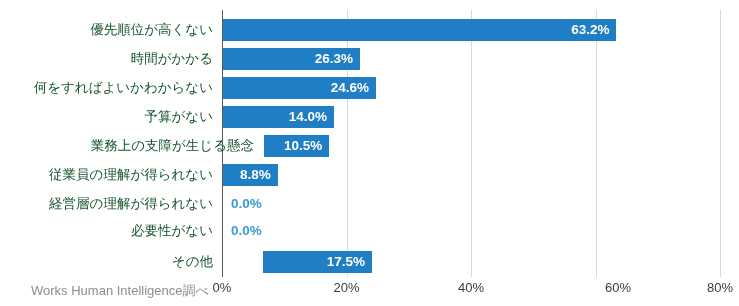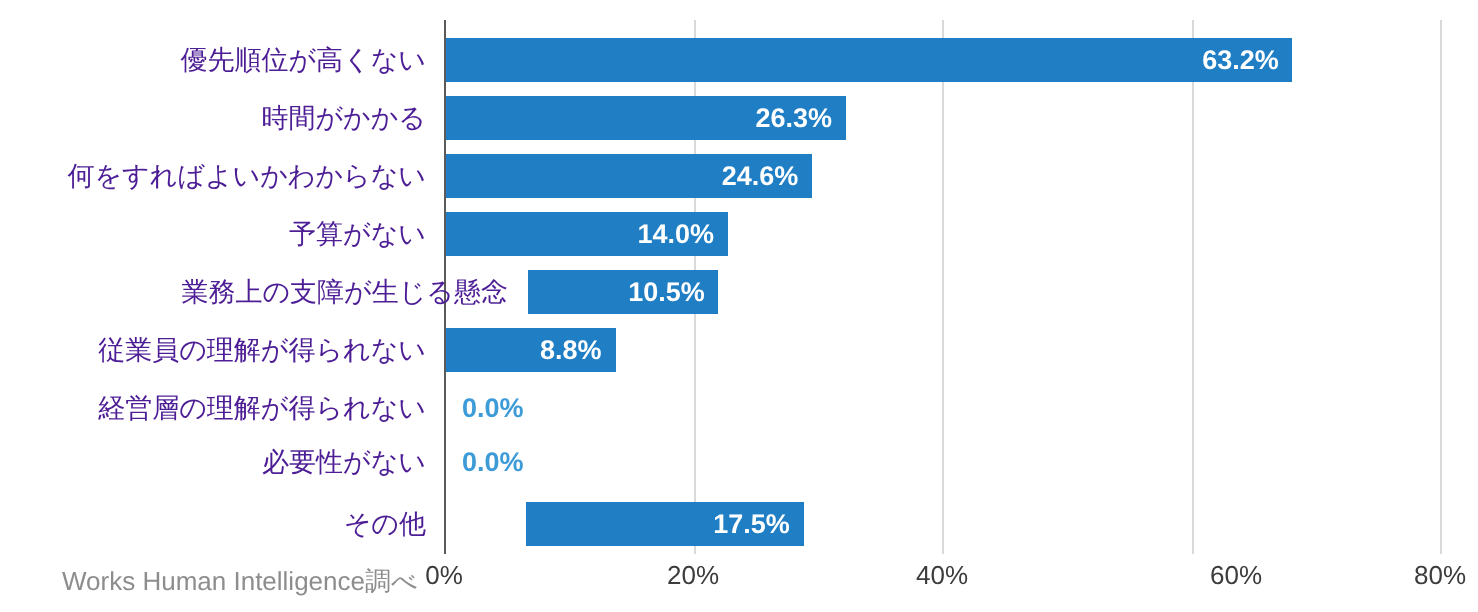--- a/index.html
+++ b/index.html
@@ -37,28 +37,27 @@
     left:0;right:0;
     height:22px;
   }
   .cat-label{
     position:absolute;
     right:calc(100% + 9px);
     top:50%;
     transform:translateY(-50%);
     white-space:nowrap;
     font-size:13.5px;
-    color:#4c1d95;
+    color:#14532d;
     line-height:1;
   }
   .bar{
     position:absolute;
     left:1px;top:0;height:22px;
     background:#1f7ec4;
-    padding-left:30px;
   }
   .bar-value{
     position:absolute;
     top:50%;
     transform:translateY(-50%);
     font-size:13.5px;
     font-weight:bold;
     color:#ffffff;
     white-space:nowrap;
     line-height:1;
@@ -107,21 +106,21 @@
       </div>
     <div id="rows">
         <div class="row" style="top: 8.5px;">
           <div class="cat-label">優先順位が高くない</div>
           <div class="bar" style="width: 393.42px; background: rgb(31, 126, 196);">
             <span class="bar-value inside">63.2%</span>
           </div>
         </div>
         <div class="row" style="top: 37.5px;">
           <div class="cat-label">時間がかかる</div>
-          <div class="bar" style="width: 170px; background: rgb(31, 126, 196); text-decoration: underline;">
+          <div class="bar" style="width: 137px; background: rgb(31, 126, 196); text-decoration: underline;">
             <span class="bar-value inside">26.3%</span>
           </div>
         </div>
         <div class="row" style="top: 66.5px;">
           <div class="cat-label">何をすればよいかわからない</div>
           <div class="bar" style="width: 153.135px; background: rgb(31, 126, 196);">
             <span class="bar-value inside">24.6%</span>
           </div>
         </div>
         <div class="row" style="top: 95.5px;">

